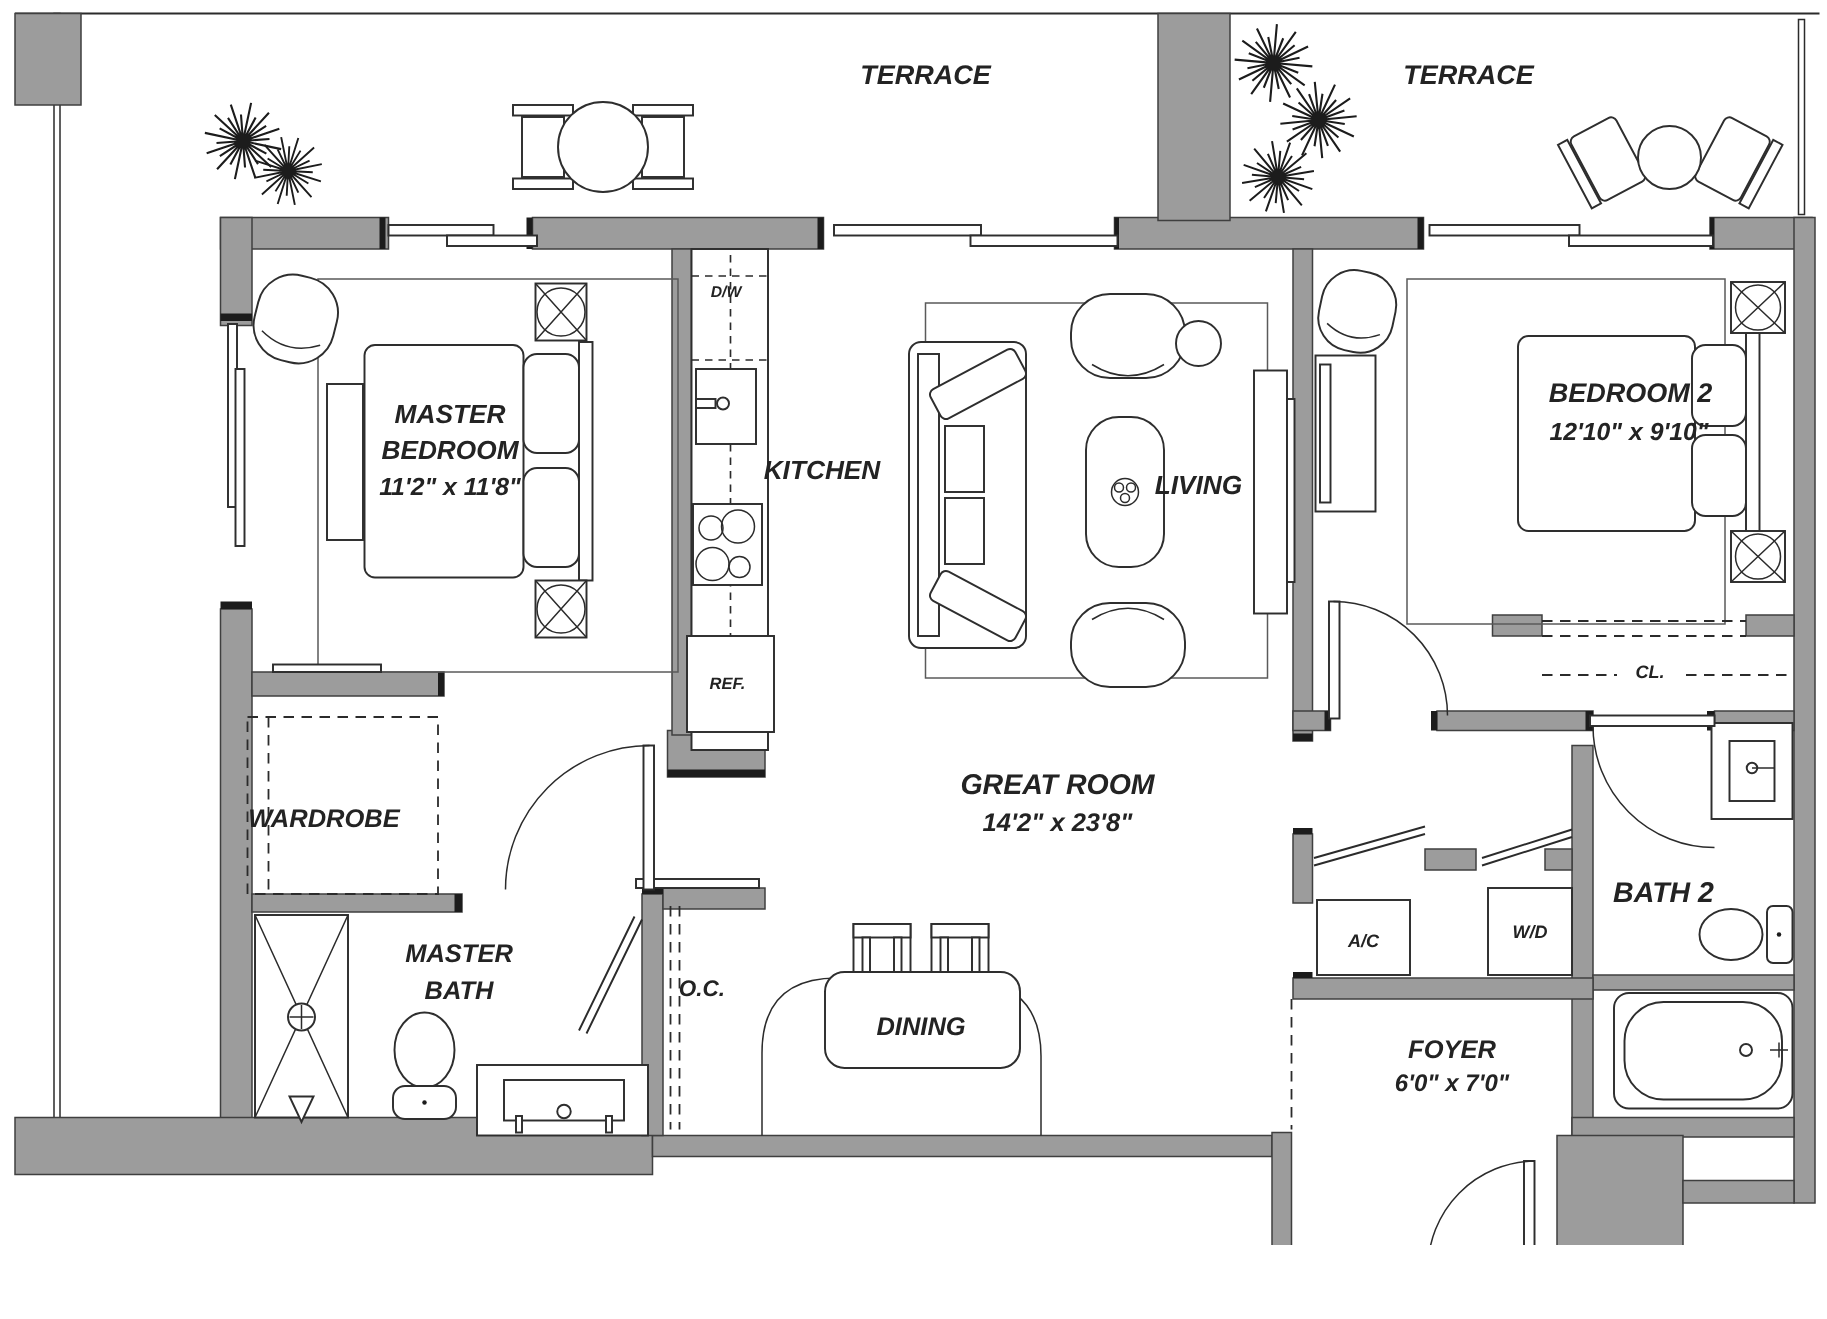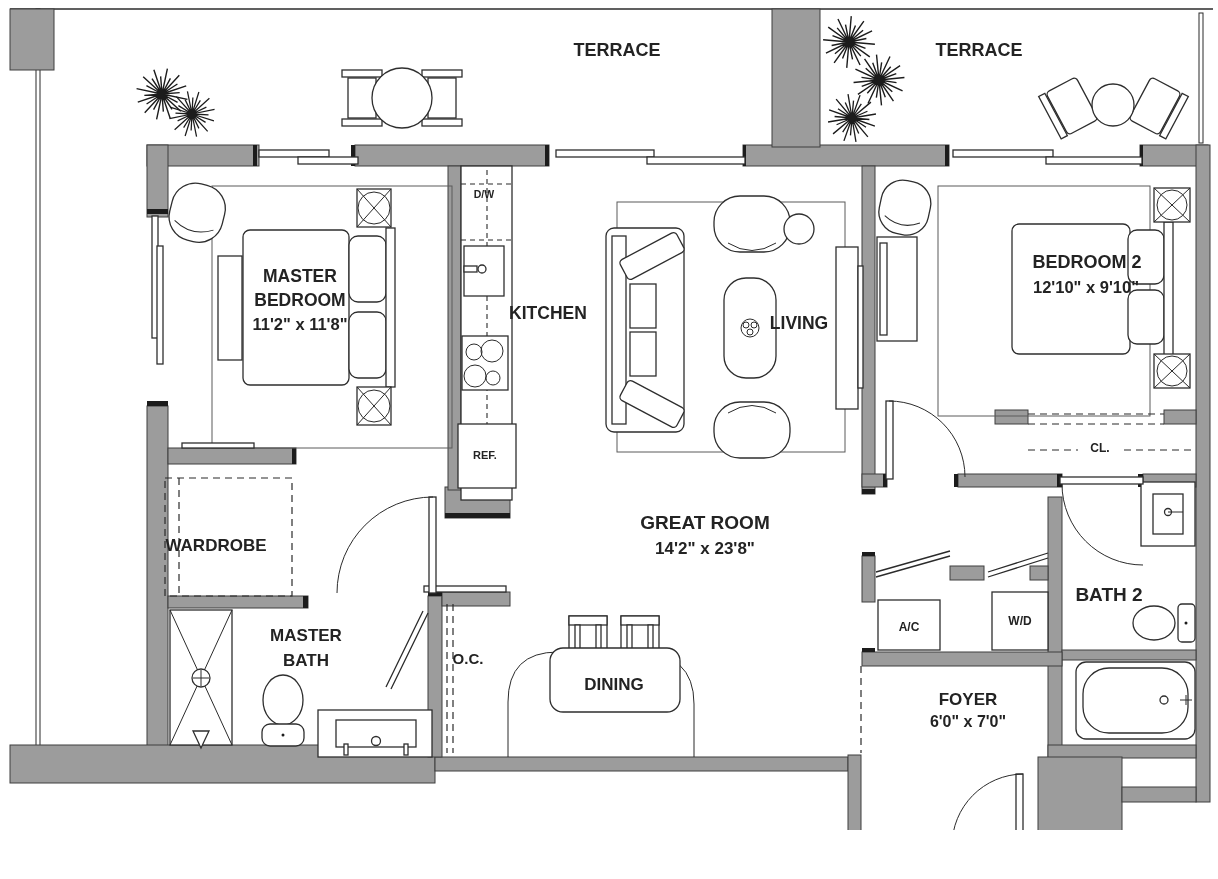--- a/index.html
+++ b/index.html
@@ -1,16 +1,16 @@
 <!DOCTYPE html>
 <html><head>
 <meta charset="utf-8">
 <style>
   html,body{margin:0;padding:0;background:#ffffff;}
-  .stage{width:1218px;height:830px;position:relative;background:#fff;}
+  .stage{width:1218px;height:830px;position:relative;background:#fff;font-style:italic;}
   .wall{fill:#9c9c9c;stroke:#3f3f3f;stroke-width:1;}
   .blk{fill:#1c1c1c;stroke:none;}
   .ln{stroke:#2b2b2b;stroke-width:1.3;fill:none;}
   .lnt{stroke:#2b2b2b;stroke-width:1;fill:none;}
   .furn{fill:#ffffff;stroke:#2e2e2e;stroke-width:1.3;}
   .rug{fill:none;stroke:#5a5a5a;stroke-width:1;}
   .dash{stroke:#2b2b2b;stroke-width:1.2;fill:none;stroke-dasharray:7 5;}
   .dash2{stroke:#2b2b2b;stroke-width:1.1;fill:none;stroke-dasharray:5 4;}
   .txtm{font-family:"Liberation Sans", sans-serif;font-weight:600;fill:#232323;text-anchor:middle;}
 </style>

